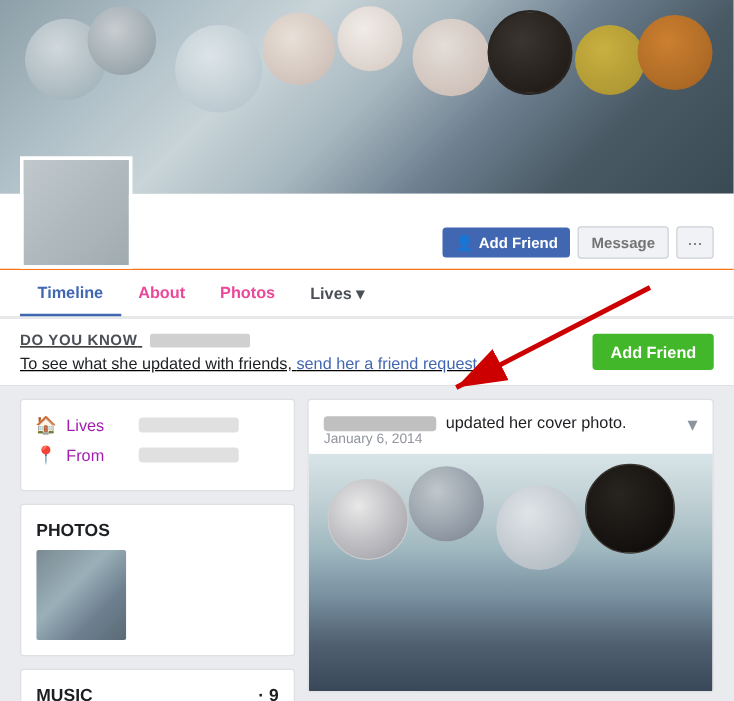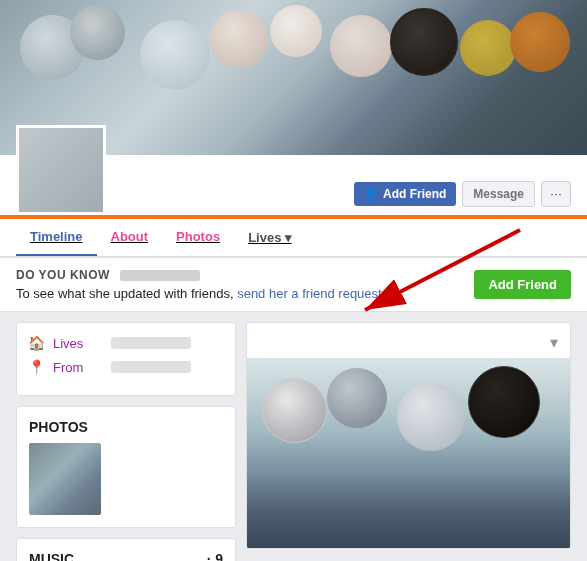--- a/index.html
+++ b/index.html
@@ -98,22 +98,21 @@
       padding: 5px 8px;
       font-size: 12px;
       cursor: pointer;
     }
 
     
     .profile-nav {
       display: flex;
       align-items: center;
       padding: 0 16px;
-      border-top: 4px solid #f97316;
-      text-decoration: underline;
+      border-top: 1px solid #f97316;
     }
 
     .nav-tab {
       padding: 10px 14px;
       font-size: 13px;
       color: #ec4899;
       cursor: pointer;
       font-weight: 600;
       border-bottom: 2px solid transparent;
       text-decoration: none;
@@ -152,20 +151,21 @@
       justify-content: space-between;
       margin: 0;
       border-left: none;
       border-right: none;
     }
 
     .do-you-know-left {
       display: flex;
       flex-direction: column;
       gap: 4px;
+      text-decoration: underline;
     }
 
     .do-you-know-title {
       font-size: 12px;
       font-weight: bold;
       color: #4b4f56;
       text-transform: uppercase;
       letter-spacing: 0.5px;
     }
 
@@ -436,20 +436,25 @@
           <span>· 9</span>
         </div>
 
       </div>
     </div>
 
     <div class="right-feed">
       <div class="feed-post">
         <div class="post-header">
           <div>
+            <div>
+              <span class="post-author-name-blur"></span>
+              <span class="post-action">updated her cover photo.</span>
+            </div>
+            <div class="post-timestamp">January 6, 2014</div>
           </div>
           <span class="post-chevron">▾</span>
         </div>
         <div class="post-image">
           <div class="post-image-inner">
 
             <div style="position:absolute;top:0;left:0;width:100%;height:100%;background:linear-gradient(180deg,#d8e4e8 0%,#c0d0d4 20%,#a0b8c0 40%,#7890a0 60%,#506070 80%,#384858 100%);"></div>
 
             <div style="position:absolute;top:20px;left:15px;width:65px;height:65px;border-radius:50%;background:radial-gradient(circle at 38% 33%,#e8e8e8,#9898a0);border:1px solid #ccc;"></div>
             <div style="position:absolute;top:10px;left:80px;width:60px;height:60px;border-radius:50%;background:radial-gradient(circle at 38% 33%,#c0c8cc,#788090);"></div>

